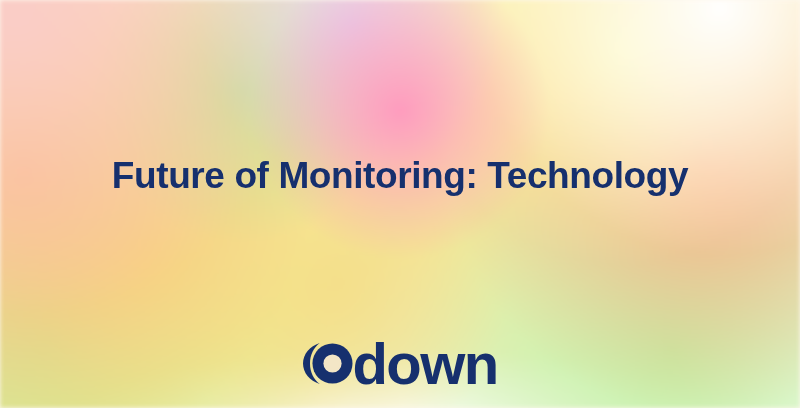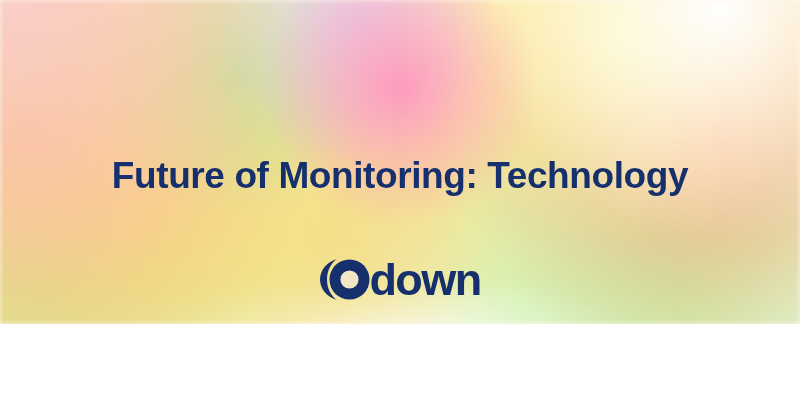--- a/index.html
+++ b/index.html
@@ -10,21 +10,21 @@
   }
 
   body {
     font-family: "Liberation Sans", sans-serif;
   }
 
   
   .cover-card {
     position: relative;
     width: 800px;
-    height: 324px;
+    height: 408px;
     overflow: hidden;
     background: #fdf8ef;
     display: flex;
     flex-direction: column;
     align-items: center;
     justify-content: flex-start;
   }
 
   
   .mesh-bg {
@@ -113,21 +113,21 @@
     display: block;
     width: 52px;
     height: 47px;
     flex: 0 0 auto;
   }
 
   .logo-wordmark {
     color: #16306e;
     font-family: "Liberation Sans", sans-serif;
     font-weight: 700;
-    font-size: 45px;
+    font-size: 58px;
     line-height: 45px;
     letter-spacing: -1.6px;
     margin-left: -3px;
   }
 </style>
 </head>
 <body>
 
 <div class="cover-card">
 

